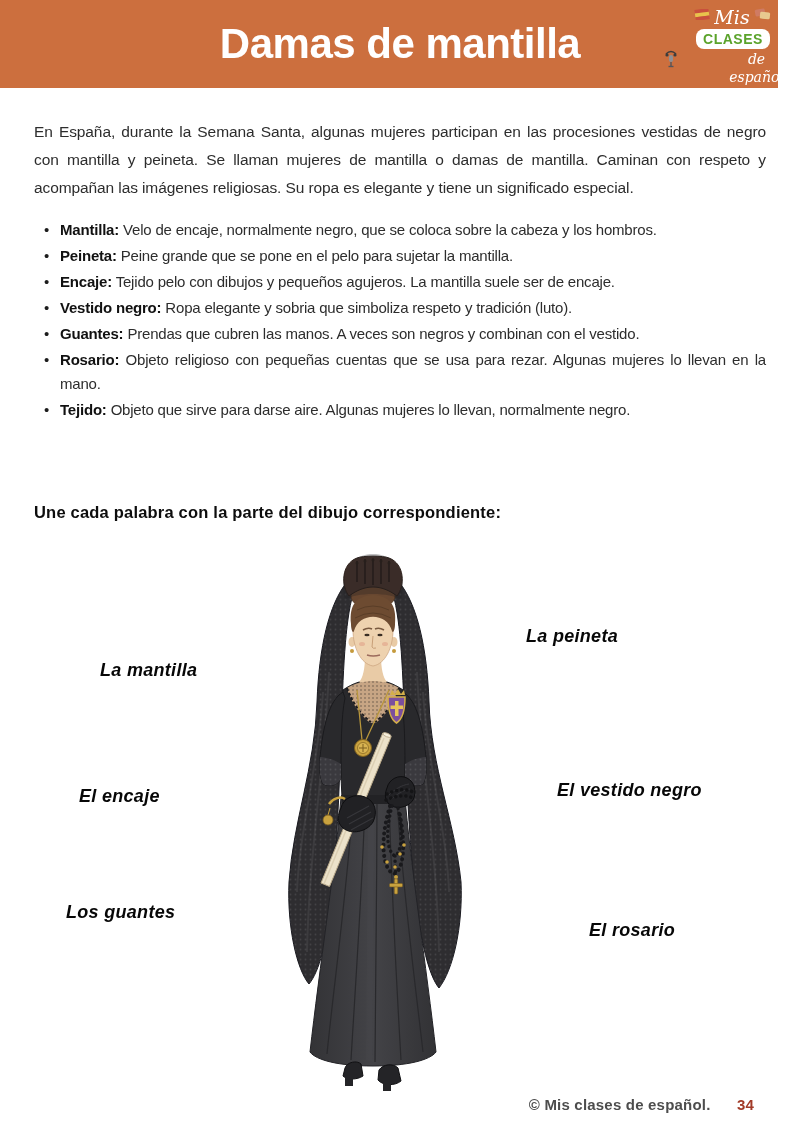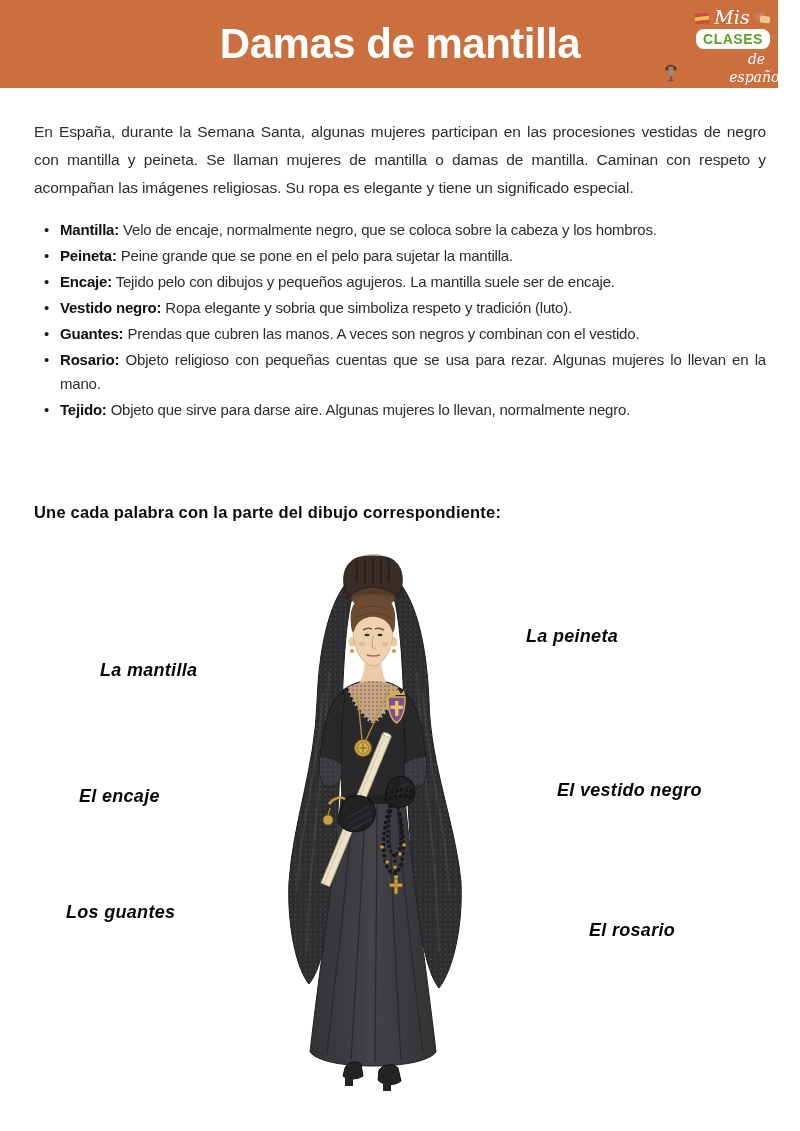--- a/index.html
+++ b/index.html
@@ -13,21 +13,21 @@
     background:#cc6f3e;
   }
   .page-title {
     margin:0; width:100%; text-align:center; line-height:88px;
     color:#ffffff; font-size:42px; font-weight:bold; letter-spacing:-0.5px;
   }
   .logo {
     position:absolute; top:6px; right:8px; width:118px; height:76px;
     text-align:center; color:#fff;
   }
-  .logo-row { display:flex; align-items:flex-end; justify-content:center; gap:4px; }
+  .logo-row { display:flex; align-items:flex-start; justify-content:center; gap:4px; }
   .logo-mis { font-family:"DejaVu Serif", serif; font-style:italic; font-size:19px; line-height:22px; }
   .logo-badge { background:#ffffff; border-radius:8px; padding:1px 7px; display:inline-block; margin:1px 0; }
   .logo-clases { color:#5ba32b; font-weight:bold; font-size:14px; letter-spacing:0.5px; font-family:"Liberation Sans",sans-serif; }
   .logo-esp { font-family:"DejaVu Serif", serif; font-style:italic; font-size:14px; line-height:18px;margin-left:48px; }
   .mini-icon { display:inline-block; }
   
   .content { position:absolute; top:88px; left:0; width:800px; padding:0 34px; box-sizing:border-box; }
   .intro {
     margin:30px 0 0 0; font-size:15.5px; line-height:28px;
     text-align:justify; letter-spacing:-0.1px;
@@ -272,14 +272,18 @@
             <circle cx="117" cy="302" r="1.8" fill="#c9a23f"></circle>
             <circle cx="112" cy="315" r="1.8" fill="#c9a23f"></circle>
           <circle cx="113" cy="325" r="2" fill="#c9a23f"></circle>
           <rect x="111.3" y="327" width="3.4" height="15" rx="1" fill="#c9a23f" stroke="#7d5f1e" stroke-width="0.6"></rect>
           <rect x="106.5" y="331.5" width="13" height="3.4" rx="1" fill="#c9a23f" stroke="#7d5f1e" stroke-width="0.6"></rect>
         </g>
       </svg>
     </div>
   </div>
 
+  <div class="footer">
+    <span>© Mis clases de español.</span>
+    <span class="page-num">34</span>
+  </div>
 
 </div>
 
 </body></html>

